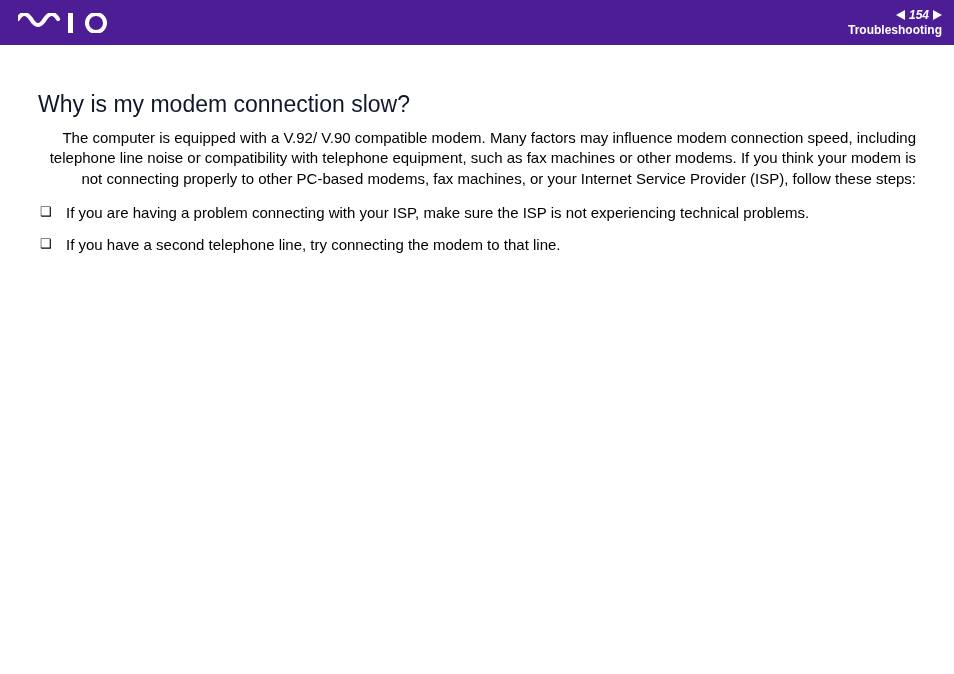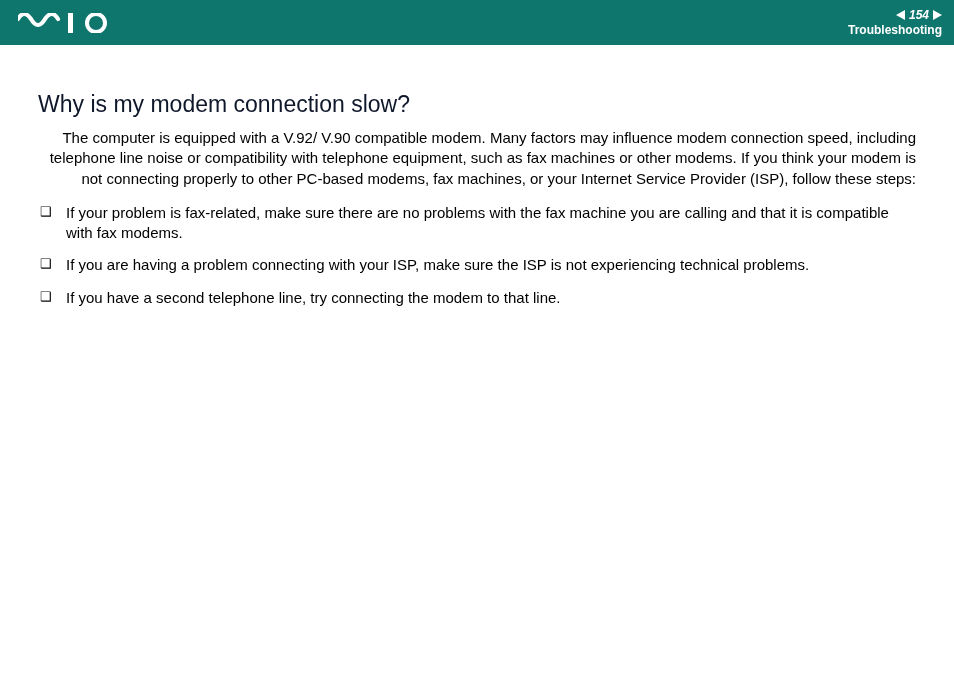--- a/index.html
+++ b/index.html
@@ -5,21 +5,21 @@
   * { margin: 0; padding: 0; box-sizing: border-box; }
   body {
     width: 954px;
     height: 674px;
     font-family: Arial, Helvetica, sans-serif;
     background: #fff;
     color: #000;
     overflow: hidden;
   }
   .header {
-    background: #0f766e;
+    background: #4c1d95;
     height: 45px;
     width: 100%;
     display: flex;
     align-items: center;
     justify-content: space-between;
     padding: 0 12px 0 18px;
     position: relative;
   }
   .logo {
     display: flex;
@@ -108,17 +108,16 @@
       <div class="tri-right"></div>
     </div>
     <div class="section-label">Troubleshooting</div>
   </div>
 </div>
 
 <div class="content">
   <h1 class="heading">Why is my modem connection slow?</h1>
   <p class="intro">The computer is equipped with a V.92/ V.90 compatible modem. Many factors may influence modem connection speed, including telephone line noise or compatibility with telephone equipment, such as fax machines or other modems. If you think your modem is not connecting properly to other PC-based modems, fax machines, or your Internet Service Provider (ISP), follow these steps:</p>
   <ul class="steps">
-    <li>If your problem is fax-related, make sure there are no problems with the fax machine you are calling and that it is compatible with fax modems.</li>
     <li>If you are having a problem connecting with your ISP, make sure the ISP is not experiencing technical problems.</li>
     <li>If you have a second telephone line, try connecting the modem to that line.</li>
   </ul>
 </div>
 
 </body></html>

